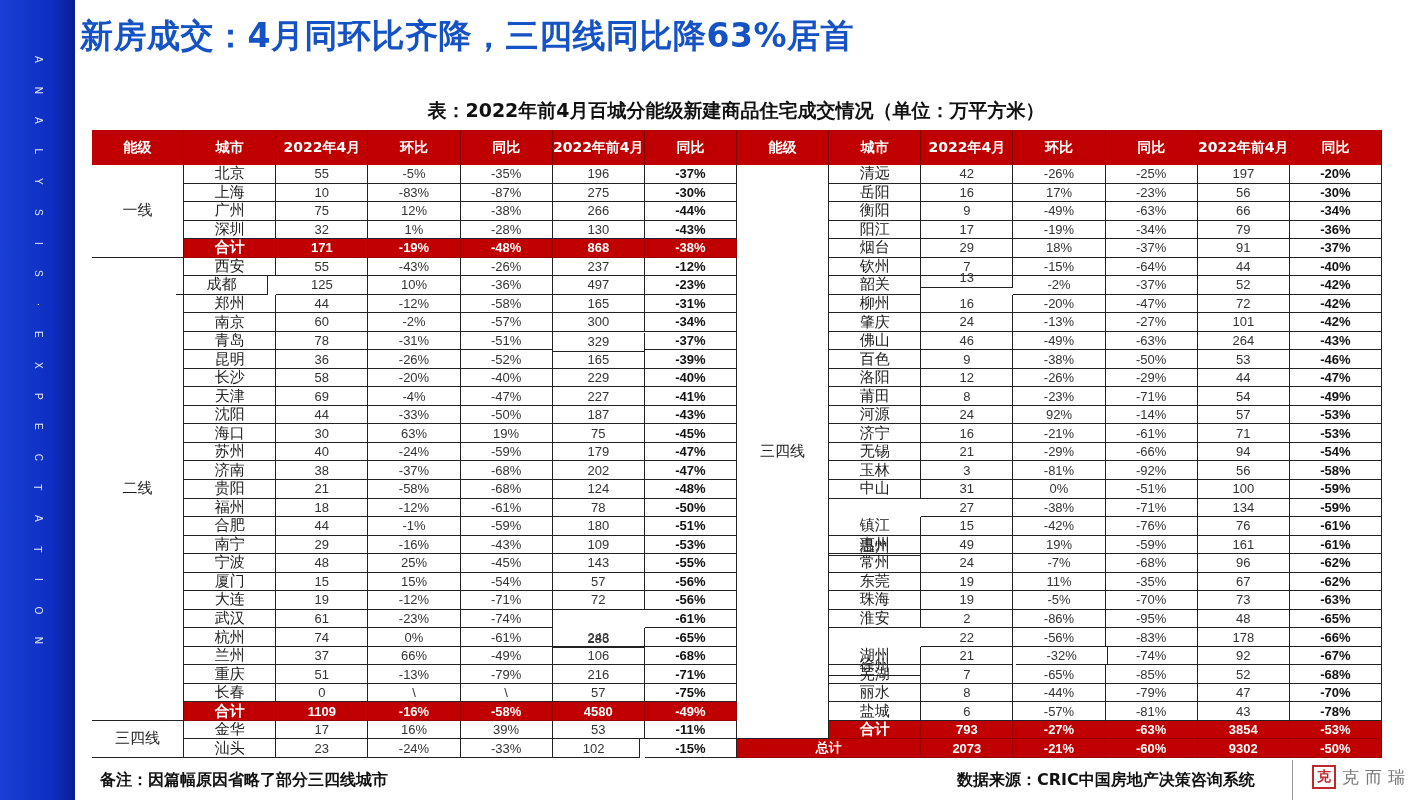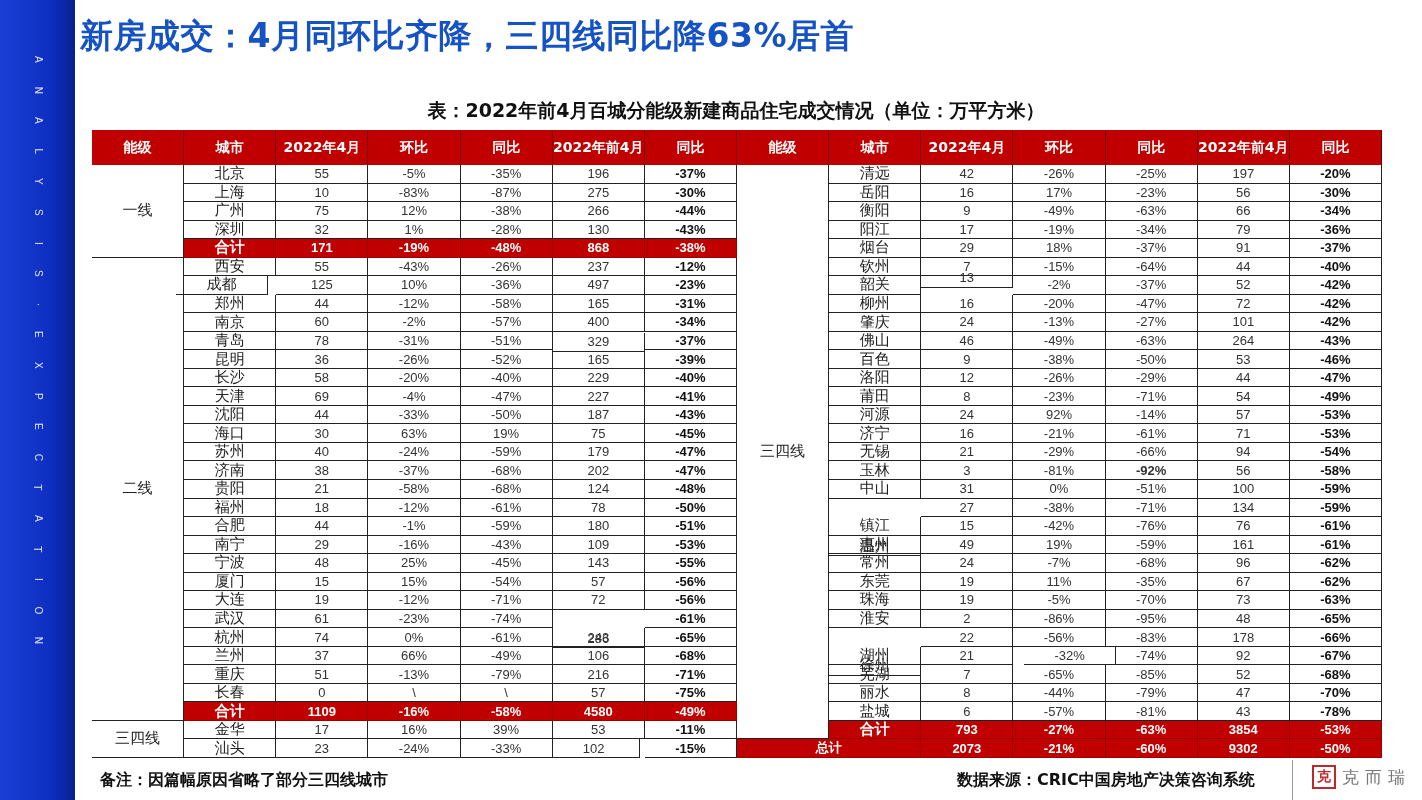--- a/index.html
+++ b/index.html
@@ -148,21 +148,21 @@
       <div class="cell city" style="left: 92.1429px; top: 164.71px; width: 92.1429px; height: 18.53px;">郑州</div>
       <div class="cell" style="left: 184.286px; top: 164.71px; width: 92.1429px; height: 18.53px;">44</div>
       <div class="cell" style="left: 276.429px; top: 164.71px; width: 92.1429px; height: 18.53px;">-12%</div>
       <div class="cell" style="left: 368.571px; top: 164.71px; width: 92.1429px; height: 18.53px;">-58%</div>
       <div class="cell" style="left: 460.714px; top: 164.71px; width: 92.1429px; height: 18.53px;">165</div>
       <div class="cell bold" style="left: 552.857px; top: 164.71px; width: 92.1429px; height: 18.53px;">-31%</div>
       <div class="cell city" style="left: 92.1429px; top: 183.24px; width: 92.1429px; height: 18.53px;">南京</div>
       <div class="cell" style="left: 184.286px; top: 183.24px; width: 92.1429px; height: 18.53px;">60</div>
       <div class="cell" style="left: 276.429px; top: 183.24px; width: 92.1429px; height: 18.53px;">-2%</div>
       <div class="cell" style="left: 368.571px; top: 183.24px; width: 92.1429px; height: 18.53px;">-57%</div>
-      <div class="cell" style="left: 460.714px; top: 183.24px; width: 92.1429px; height: 18.53px;">400</div>
+      <div class="cell" style="left: 460.714px; top: 183.24px; width: 92.1429px; height: 18.53px;">300</div>
       <div class="cell bold" style="left: 552.857px; top: 183.24px; width: 92.1429px; height: 18.53px;">-34%</div>
       <div class="cell city" style="left: 92.1429px; top: 201.77px; width: 92.1429px; height: 18.53px;">青岛</div>
       <div class="cell" style="left: 184.286px; top: 201.77px; width: 92.1429px; height: 18.53px;">78</div>
       <div class="cell" style="left: 276.429px; top: 201.77px; width: 92.1429px; height: 18.53px;">-31%</div>
       <div class="cell" style="left: 368.571px; top: 201.77px; width: 92.1429px; height: 18.53px;">-51%</div>
       <div class="cell" style="left: 460.714px; top: 203px; width: 92.1429px; height: 18.53px;">329</div>
       <div class="cell bold" style="left: 552.857px; top: 201.77px; width: 92.1429px; height: 18.53px;">-37%</div>
       <div class="cell city" style="left: 92.1429px; top: 220.3px; width: 92.1429px; height: 18.53px;">昆明</div>
       <div class="cell" style="left: 184.286px; top: 220.3px; width: 92.1429px; height: 18.53px;">36</div>
       <div class="cell" style="left: 276.429px; top: 220.3px; width: 92.1429px; height: 18.53px;">-26%</div>
@@ -397,21 +397,21 @@
       <div class="cell bold" style="left: 552.857px; top: 294.42px; width: 92.1429px; height: 18.53px;">-53%</div>
       <div class="cell city" style="left: 92.1429px; top: 312.95px; width: 92.1429px; height: 18.53px;">无锡</div>
       <div class="cell" style="left: 184.286px; top: 312.95px; width: 92.1429px; height: 18.53px;">21</div>
       <div class="cell" style="left: 276.429px; top: 312.95px; width: 92.1429px; height: 18.53px;">-29%</div>
       <div class="cell" style="left: 368.571px; top: 312.95px; width: 92.1429px; height: 18.53px;">-66%</div>
       <div class="cell" style="left: 460.714px; top: 312.95px; width: 92.1429px; height: 18.53px;">94</div>
       <div class="cell bold" style="left: 552.857px; top: 312.95px; width: 92.1429px; height: 18.53px;">-54%</div>
       <div class="cell city" style="left: 92.1429px; top: 331.48px; width: 92.1429px; height: 18.53px;">玉林</div>
       <div class="cell" style="left: 184.286px; top: 331.48px; width: 92.1429px; height: 18.53px;">3</div>
       <div class="cell" style="left: 276.429px; top: 331.48px; width: 92.1429px; height: 18.53px;">-81%</div>
-      <div class="cell" style="left: 368.571px; top: 331.48px; width: 92.1429px; height: 18.53px; font-weight: bold;">-92%</div>
+      <div class="cell" style="left: 368.571px; top: 331.48px; width: 92.1429px; height: 18.53px;">-92%</div>
       <div class="cell" style="left: 460.714px; top: 331.48px; width: 92.1429px; height: 18.53px;">56</div>
       <div class="cell bold" style="left: 552.857px; top: 331.48px; width: 92.1429px; height: 18.53px;">-58%</div>
       <div class="cell city" style="left: 92.1429px; top: 350.01px; width: 92.1429px; height: 18.53px;">中山</div>
       <div class="cell" style="left: 184.286px; top: 350.01px; width: 92.1429px; height: 18.53px;">31</div>
       <div class="cell" style="left: 276.429px; top: 350.01px; width: 92.1429px; height: 18.53px;">0%</div>
       <div class="cell" style="left: 368.571px; top: 350.01px; width: 92.1429px; height: 18.53px;">-51%</div>
       <div class="cell" style="left: 460.714px; top: 350.01px; width: 92.1429px; height: 18.53px;">100</div>
       <div class="cell bold" style="left: 552.857px; top: 350.01px; width: 92.1429px; height: 18.53px;">-59%</div>
       <div class="cell city" style="left: 92.1429px; top: 368.54px; width: 92.1429px; height: 18.53px; margin-top: 39px;">温州</div>
       <div class="cell" style="left: 184.286px; top: 368.54px; width: 92.1429px; height: 18.53px;">27</div>
@@ -456,21 +456,21 @@
       <div class="cell" style="left: 460.714px; top: 479.72px; width: 92.1429px; height: 18.53px;">48</div>
       <div class="cell bold" style="left: 552.857px; top: 479.72px; width: 92.1429px; height: 18.53px;">-65%</div>
       <div class="cell city" style="left: 92.1429px; top: 527px; width: 92.1429px; height: 18.53px;">徐州</div>
       <div class="cell" style="left: 184.286px; top: 498.25px; width: 92.1429px; height: 18.53px;">22</div>
       <div class="cell" style="left: 276.429px; top: 498.25px; width: 92.1429px; height: 18.53px;">-56%</div>
       <div class="cell" style="left: 368.571px; top: 498.25px; width: 92.1429px; height: 18.53px;">-83%</div>
       <div class="cell" style="left: 460.714px; top: 498.25px; width: 92.1429px; height: 18.53px;">178</div>
       <div class="cell bold" style="left: 552.857px; top: 498.25px; width: 92.1429px; height: 18.53px;">-66%</div>
       <div class="cell city" style="left: 92.1429px; top: 516.78px; width: 92.1429px; height: 18.53px;">湖州</div>
       <div class="cell" style="left: 184.286px; top: 516.78px; width: 92.1429px; height: 18.53px;">21</div>
-      <div class="cell" style="left: 287px; top: 516.78px; width: 92.1429px; height: 18.53px;">-32%</div>
+      <div class="cell" style="left: 279px; top: 516.78px; width: 92.1429px; height: 18.53px;">-32%</div>
       <div class="cell" style="left: 368.571px; top: 516.78px; width: 92.1429px; height: 18.53px;">-74%</div>
       <div class="cell" style="left: 460.714px; top: 516.78px; width: 92.1429px; height: 18.53px;">92</div>
       <div class="cell bold" style="left: 552.857px; top: 516.78px; width: 92.1429px; height: 18.53px;">-67%</div>
       <div class="cell city" style="left: 92.1429px; top: 535.31px; width: 92.1429px; height: 18.53px;">芜湖</div>
       <div class="cell" style="left: 184.286px; top: 535.31px; width: 92.1429px; height: 18.53px;">7</div>
       <div class="cell" style="left: 276.429px; top: 535.31px; width: 92.1429px; height: 18.53px;">-65%</div>
       <div class="cell" style="left: 368.571px; top: 535.31px; width: 92.1429px; height: 18.53px;">-85%</div>
       <div class="cell" style="left: 460.714px; top: 535.31px; width: 92.1429px; height: 18.53px;">52</div>
       <div class="cell bold" style="left: 552.857px; top: 535.31px; width: 92.1429px; height: 18.53px;">-68%</div>
       <div class="cell city" style="left: 92.1429px; top: 553.84px; width: 92.1429px; height: 18.53px;">丽水</div>

